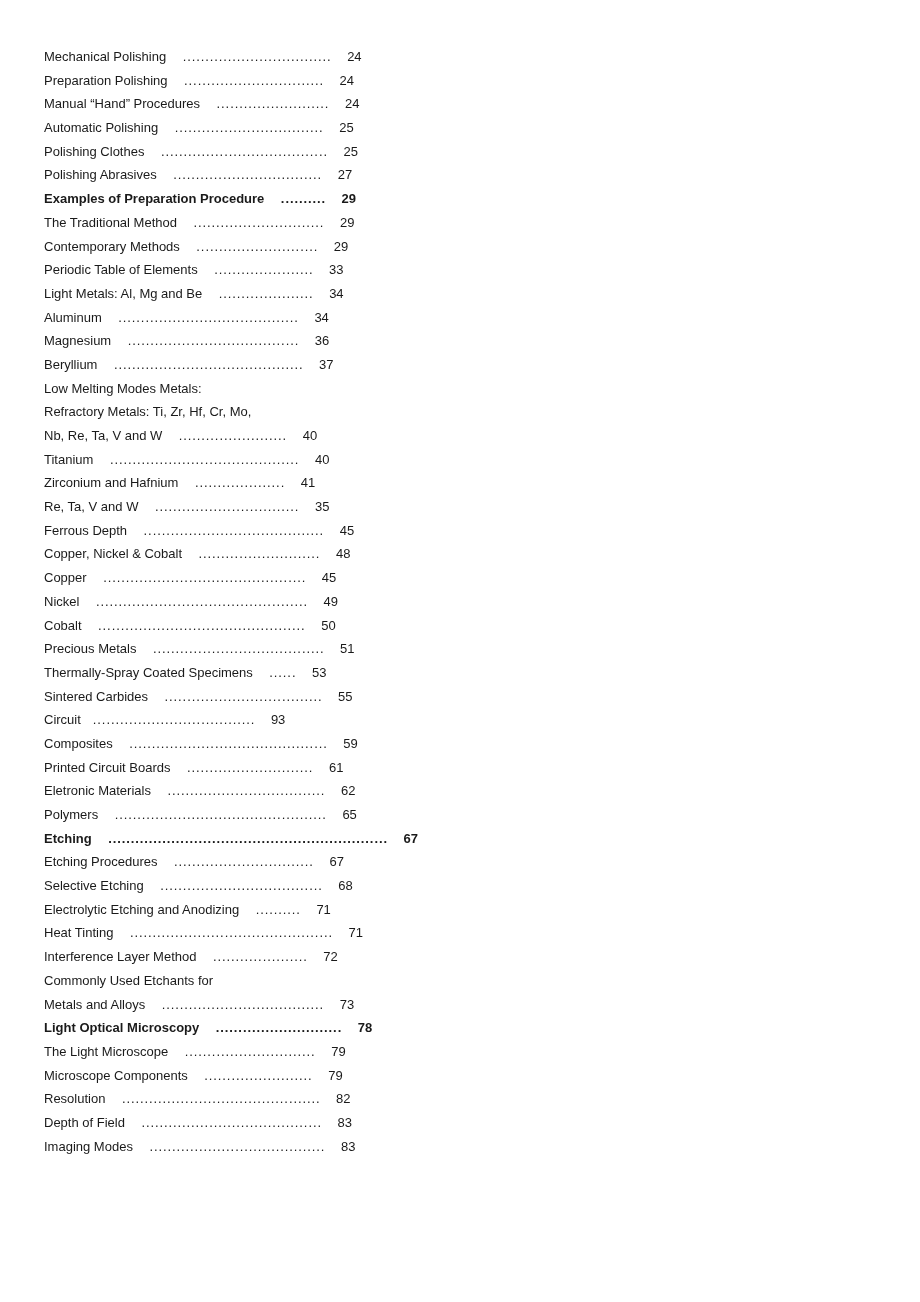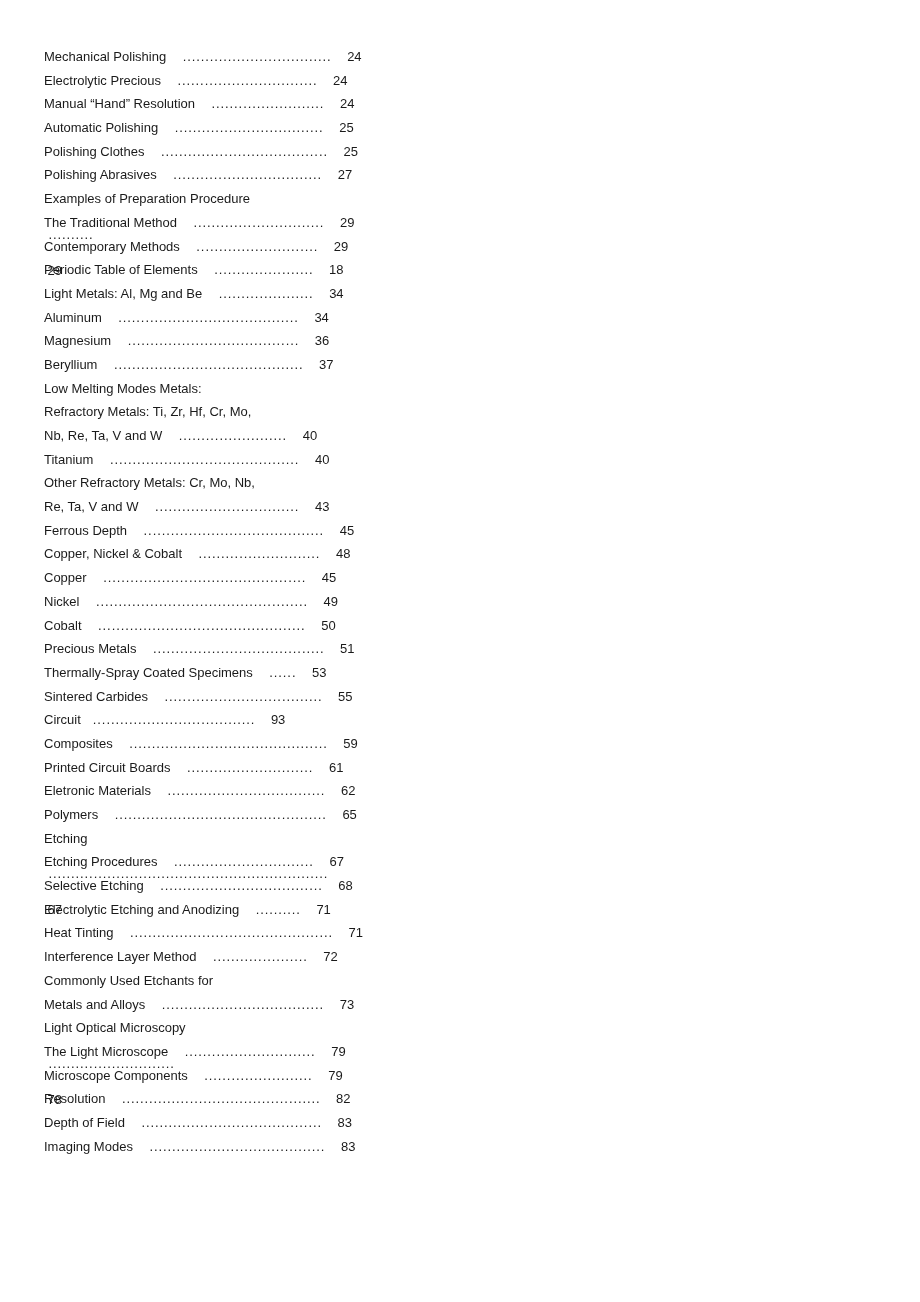--- a/index.html
+++ b/index.html
@@ -24,58 +24,57 @@
     display: flex;
     align-items: baseline;
     height: 23.7px;
     font-size: 13px;
     line-height: 23.7px;
     white-space: pre;
     color: #1a1a1a;
     gap: 12px;
   }
   .toc-line.bold {
-    font-weight: normal;
-    flex-direction: column;
+    font-weight: bold;
   }
   .entry-title {
     flex: 0 0 auto;
   }
   .leader {
     flex: 0 0 auto;
     letter-spacing: 0.9px;
   }
   .page-num {
     flex: 0 0 auto;
   }
 </style>
 </head>
 <body>
 
 <div id="toc">
     <div class="toc-line"><span class="entry-title">Mechanical Polishing</span><span class="leader"> .................................</span><span class="page-num"> 24</span></div>
-    <div class="toc-line"><span class="entry-title">Electrolytic Precious</span><span class="leader"> ...............................</span><span class="page-num"> 24</span></div>
-    <div class="toc-line"><span class="entry-title">Manual “Hand” Resolution</span><span class="leader"> .........................</span><span class="page-num"> 24</span></div>
+    <div class="toc-line"><span class="entry-title">Preparation Polishing</span><span class="leader"> ...............................</span><span class="page-num"> 24</span></div>
+    <div class="toc-line"><span class="entry-title">Manual “Hand” Procedures</span><span class="leader"> .........................</span><span class="page-num"> 24</span></div>
     <div class="toc-line"><span class="entry-title">Automatic Polishing</span><span class="leader"> .................................</span><span class="page-num"> 25</span></div>
     <div class="toc-line"><span class="entry-title">Polishing Clothes</span><span class="leader"> .....................................</span><span class="page-num"> 25</span></div>
     <div class="toc-line"><span class="entry-title">Polishing Abrasives</span><span class="leader"> .................................</span><span class="page-num"> 27</span></div>
     <div class="toc-line bold"><span class="entry-title">Examples of Preparation Procedure</span><span class="leader"> ..........</span><span class="page-num"> 29</span></div>
     <div class="toc-line"><span class="entry-title">The Traditional Method</span><span class="leader"> .............................</span><span class="page-num"> 29</span></div>
     <div class="toc-line"><span class="entry-title">Contemporary Methods</span><span class="leader"> ...........................</span><span class="page-num"> 29</span></div>
-    <div class="toc-line"><span class="entry-title">Periodic Table of Elements</span><span class="leader"> ......................</span><span class="page-num"> 18</span></div>
+    <div class="toc-line"><span class="entry-title">Periodic Table of Elements</span><span class="leader"> ......................</span><span class="page-num"> 33</span></div>
     <div class="toc-line"><span class="entry-title">Light Metals: Al, Mg and Be</span><span class="leader"> .....................</span><span class="page-num"> 34</span></div>
     <div class="toc-line"><span class="entry-title">Aluminum</span><span class="leader"> ........................................</span><span class="page-num"> 34</span></div>
     <div class="toc-line"><span class="entry-title">Magnesium</span><span class="leader"> ......................................</span><span class="page-num"> 36</span></div>
     <div class="toc-line"><span class="entry-title">Beryllium</span><span class="leader"> ..........................................</span><span class="page-num"> 37</span></div>
     <div class="toc-line cont"><span class="entry-title">Low Melting Modes Metals:</span></div>
     <div class="toc-line cont"><span class="entry-title">Refractory Metals: Ti, Zr, Hf, Cr, Mo,</span></div>
     <div class="toc-line"><span class="entry-title">Nb, Re, Ta, V and W</span><span class="leader"> ........................</span><span class="page-num"> 40</span></div>
     <div class="toc-line"><span class="entry-title">Titanium</span><span class="leader"> ..........................................</span><span class="page-num"> 40</span></div>
-    <div class="toc-line cont"><span class="entry-title">Other Refractory Metals: Cr, Mo, Nb,</span></div>
-    <div class="toc-line"><span class="entry-title">Re, Ta, V and W</span><span class="leader"> ................................</span><span class="page-num"> 43</span></div>
+    <div class="toc-line"><span class="entry-title">Zirconium and Hafnium</span><span class="leader"> ....................</span><span class="page-num"> 41</span></div>
+    <div class="toc-line"><span class="entry-title">Re, Ta, V and W</span><span class="leader"> ................................</span><span class="page-num"> 35</span></div>
     <div class="toc-line"><span class="entry-title">Ferrous Depth</span><span class="leader"> ........................................</span><span class="page-num"> 45</span></div>
     <div class="toc-line"><span class="entry-title">Copper, Nickel &amp; Cobalt</span><span class="leader"> ...........................</span><span class="page-num"> 48</span></div>
     <div class="toc-line"><span class="entry-title">Copper</span><span class="leader"> .............................................</span><span class="page-num"> 45</span></div>
     <div class="toc-line"><span class="entry-title">Nickel</span><span class="leader"> ...............................................</span><span class="page-num"> 49</span></div>
     <div class="toc-line"><span class="entry-title">Cobalt</span><span class="leader"> ..............................................</span><span class="page-num"> 50</span></div>
     <div class="toc-line"><span class="entry-title">Precious Metals</span><span class="leader"> ......................................</span><span class="page-num"> 51</span></div>
     <div class="toc-line"><span class="entry-title">Thermally-Spray Coated Specimens</span><span class="leader"> ......</span><span class="page-num"> 53</span></div>
     <div class="toc-line"><span class="entry-title">Sintered Carbides</span><span class="leader"> ...................................</span><span class="page-num"> 55</span></div>
     <div class="toc-line"><span class="entry-title">Circuit</span><span class="leader">....................................</span><span class="page-num"> 93</span></div>
     <div class="toc-line"><span class="entry-title">Composites</span><span class="leader"> ............................................</span><span class="page-num"> 59</span></div>

